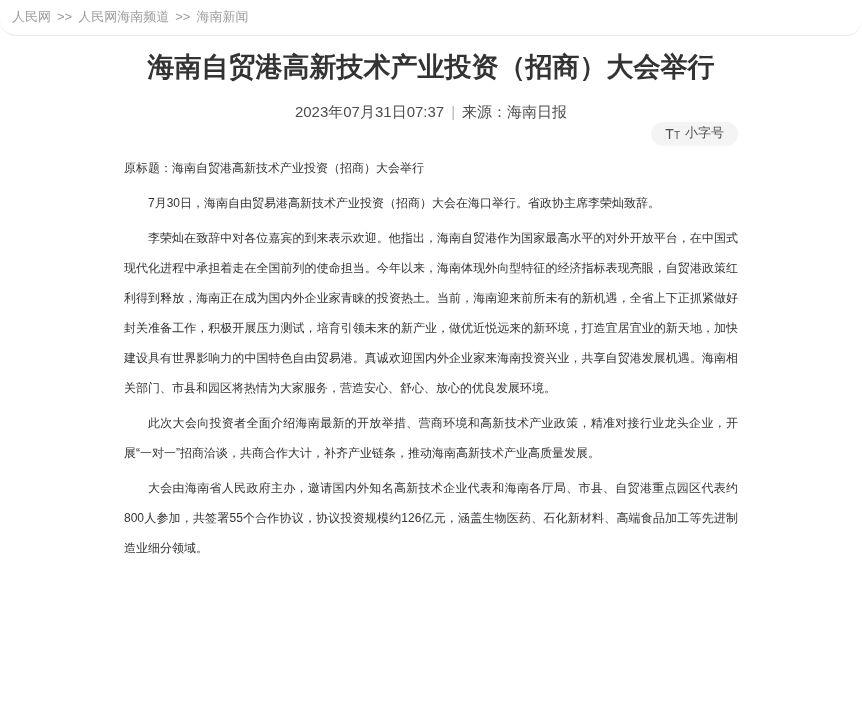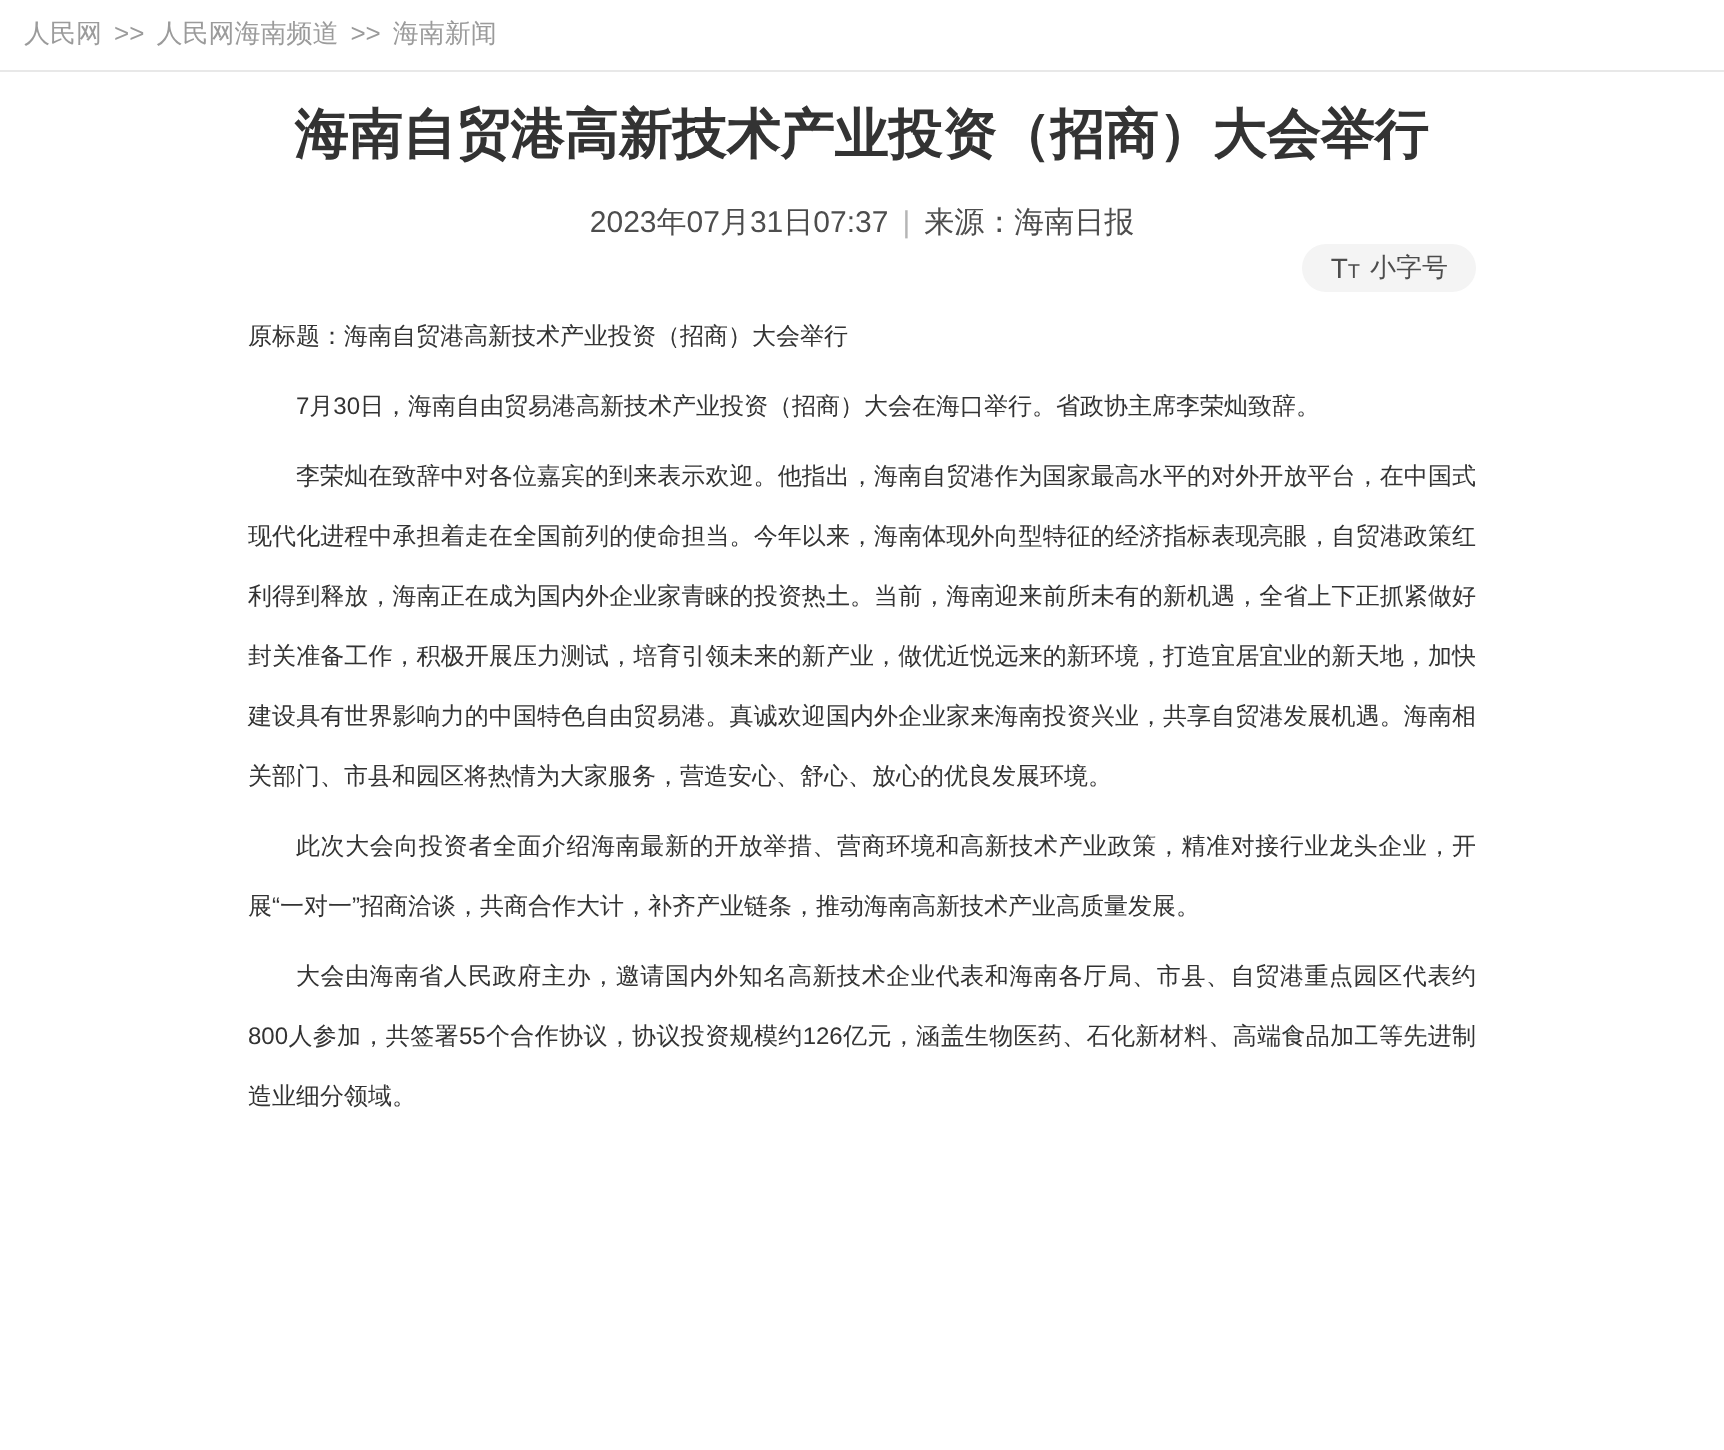--- a/index.html
+++ b/index.html
@@ -22,20 +22,21 @@
   }
   .page { width: 862px; height: 725px; background: #fff; }
 
   
   .breadcrumb {
     padding: 9px 12px 10px 12px;
     font-size: 13px;
     color: var(--breadcrumb-text);
     border-bottom: 1px solid var(--divider);
     line-height: 16px;
+    border-radius: 16px;
   }
   .breadcrumb a {
     color: var(--breadcrumb-text);
     text-decoration: none;
     cursor: pointer;
   }
   .breadcrumb .sep { margin: 0 6px; color: var(--breadcrumb-text); }
 
   
   .article {
@@ -69,21 +70,21 @@
     text-decoration: none;
     cursor: pointer;
     text-align: center;
   }
   .meta-sep { margin: 0 7px; color: #b5b5b5; }
 
   
   .toolbar { text-align: right; height: 24px; }
   .font-btn {
     display: inline-flex;
-    align-items: center;
+    align-items: flex-end;
     gap: 5px;
     border: none;
     background: var(--button-bg);
     color: var(--button-text);
     border-radius: 13px;
     padding: 4px 14px;
     height: 24px;
     font-size: 13px;
     font-family: inherit;
     cursor: pointer;

